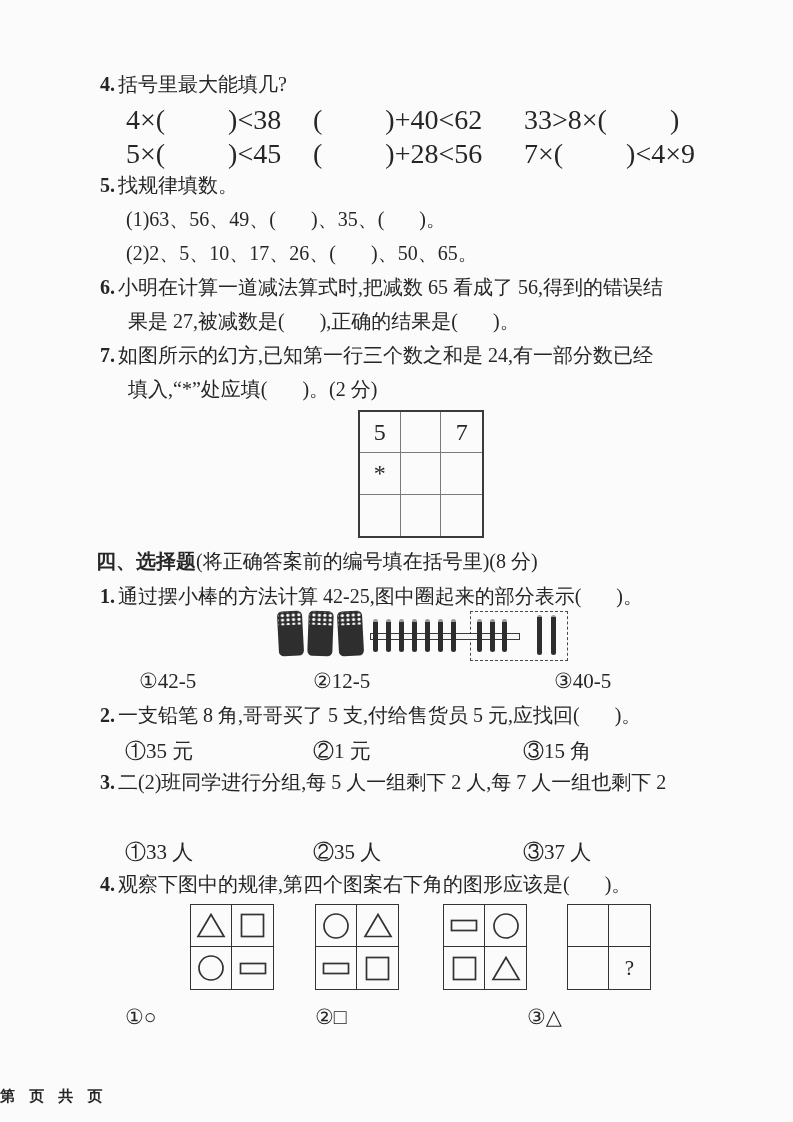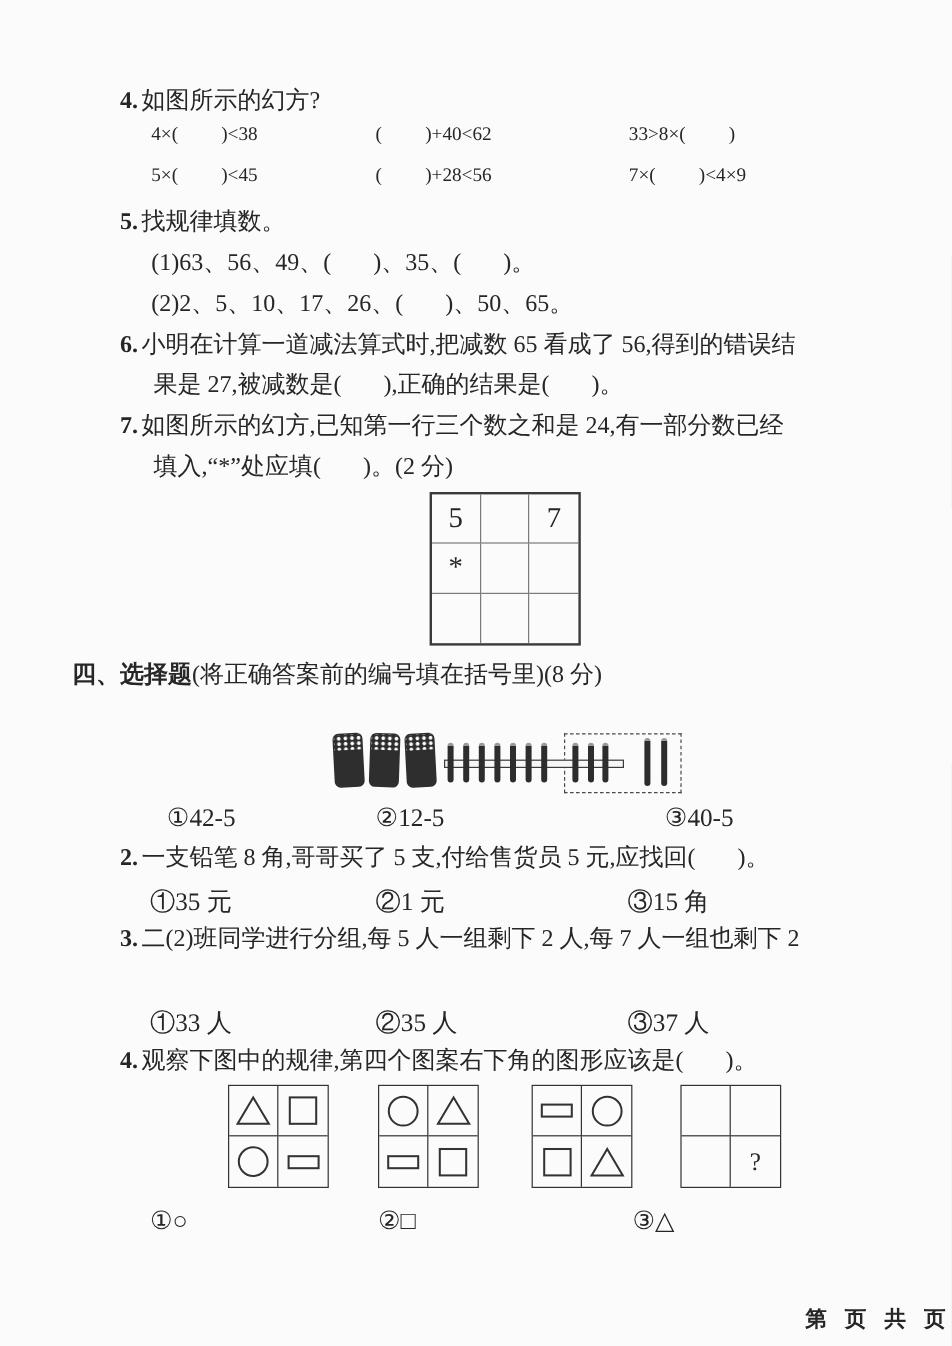--- a/index.html
+++ b/index.html
@@ -4,23 +4,23 @@
 <title>Math Worksheet</title>
 <style>
   html,body{margin:0;padding:0;background:#e9e9e9;}
   .page{
     position:relative;width:793px;height:1122px;margin:0 auto;
     background:#fbfbfb;overflow:hidden;color:#262626;
     font-family:"Liberation Serif","DejaVu Serif",serif;
   }
   .line{position:absolute;white-space:pre;font-size:20px;line-height:1.25;}
   .num{font-weight:bold;margin-right:3px;}
-  .eq{position:absolute;white-space:pre;font-size:16px;}
+  .eq{position:absolute;white-space:pre;font-size:28px;}
   .opt{position:absolute;white-space:pre;font-size:21px;}
-  .heading{position:absolute;white-space:pre;font-size:20px;}
+  .heading{position:absolute;white-space:pre;font-size:20px;margin-left:36px;}
   .hb{font-weight:bold;font-family:"Liberation Sans","DejaVu Sans",sans-serif;}
 
   
   .msq{position:absolute;left:358px;top:410px;width:126px;height:128px;
        border:2px solid #3a3a3a;box-sizing:border-box;display:grid;
        grid-template-columns:repeat(3,1fr);grid-template-rows:repeat(3,1fr);}
   .msq-cell{border-right:1px solid #7a7a7a;border-bottom:1px solid #7a7a7a;
        display:flex;align-items:center;justify-content:center;font-size:24px;}
   .msq-cell:nth-child(3n){border-right:none;}
   .msq-cell:nth-child(n+7){border-bottom:none;}
@@ -40,30 +40,30 @@
 
   
   .pgrid{position:absolute;top:904px;width:84px;height:86px;border:1.8px solid #333;
        box-sizing:border-box;display:grid;grid-template-columns:1fr 1fr;grid-template-rows:1fr 1fr;}
   .pcell{border-right:1.2px solid #333;border-bottom:1.2px solid #333;
        display:flex;align-items:center;justify-content:center;}
   .pcell:nth-child(2n){border-right:none;}
   .pcell:nth-child(n+3){border-bottom:none;}
   .qmark{font-size:21px;font-family:"Liberation Serif","DejaVu Serif",serif;}
 
-  .footer{position:absolute;left:0;right:0;top:1087px;text-align:right;
-       font-size:18px;font-weight:bold;letter-spacing:5px;
-       font-family:"Liberation Sans","DejaVu Sans",sans-serif;padding-left:36px;}
+  .footer{position:absolute;left:0;right:0;top:1087px;text-align:left;
+       font-size:15px;font-weight:bold;letter-spacing:5px;
+       font-family:"Liberation Sans","DejaVu Sans",sans-serif;}
 </style>
 </head>
 <body>
 
 <div class="page">
 
-  <div class="line" style="left:100px;top:72px"><span class="num">4.</span><span>如图所示的幻方?</span></div>
+  <div class="line" style="left:100px;top:72px"><span class="num">4.</span><span>括号里最大能填几?</span></div>
   <span class="eq" style="left:126px;top:104px">4×(         )&lt;38</span>
   <span class="eq" style="left:313px;top:104px">(         )+40&lt;62</span>
   <span class="eq" style="left:524px;top:104px">33&gt;8×(         )</span>
   <span class="eq" style="left:126px;top:138px">5×(         )&lt;45</span>
   <span class="eq" style="left:313px;top:138px">(         )+28&lt;56</span>
   <span class="eq" style="left:524px;top:138px">7×(         )&lt;4×9</span>
 
   <div class="line" style="left:100px;top:173px"><span class="num">5.</span><span>找规律填数。</span></div>
   <div class="line" style="left:126px;top:207px">(1)63、56、49、(       )、35、(       )。</div>
   <div class="line" style="left:126px;top:241px">(2)2、5、10、17、26、(       )、50、65。</div>
@@ -81,20 +81,21 @@
     <div class="msq-cell">*</div>
     <div class="msq-cell"></div>
     <div class="msq-cell"></div>
     <div class="msq-cell"></div>
     <div class="msq-cell"></div>
     <div class="msq-cell"></div>
   </div>
 
   <div class="heading" style="left:60px;top:548px"><span class="hb">四、选择题</span><span>(将正确答案前的编号填在括号里)(8 分)</span></div>
 
+  <div class="line" style="left:100px;top:584px"><span class="num">1.</span><span>通过摆小棒的方法计算 42-25,图中圈起来的部分表示(       )。</span></div>
 
   <div class="fig" id="sticks-fig">
     <div class="dashedbox"></div>
     <div class="bar"></div>
   <div class="bundle" style="left: 2px; top: 3px; width: 25px; height: 45px; transform: rotate(-3deg);">
         <div class="dots"></div>
       </div>
       <div class="bundle" style="left: 32px; top: 3px; width: 25px; height: 45px; transform: rotate(2deg);">
         <div class="dots"></div>
       </div>

